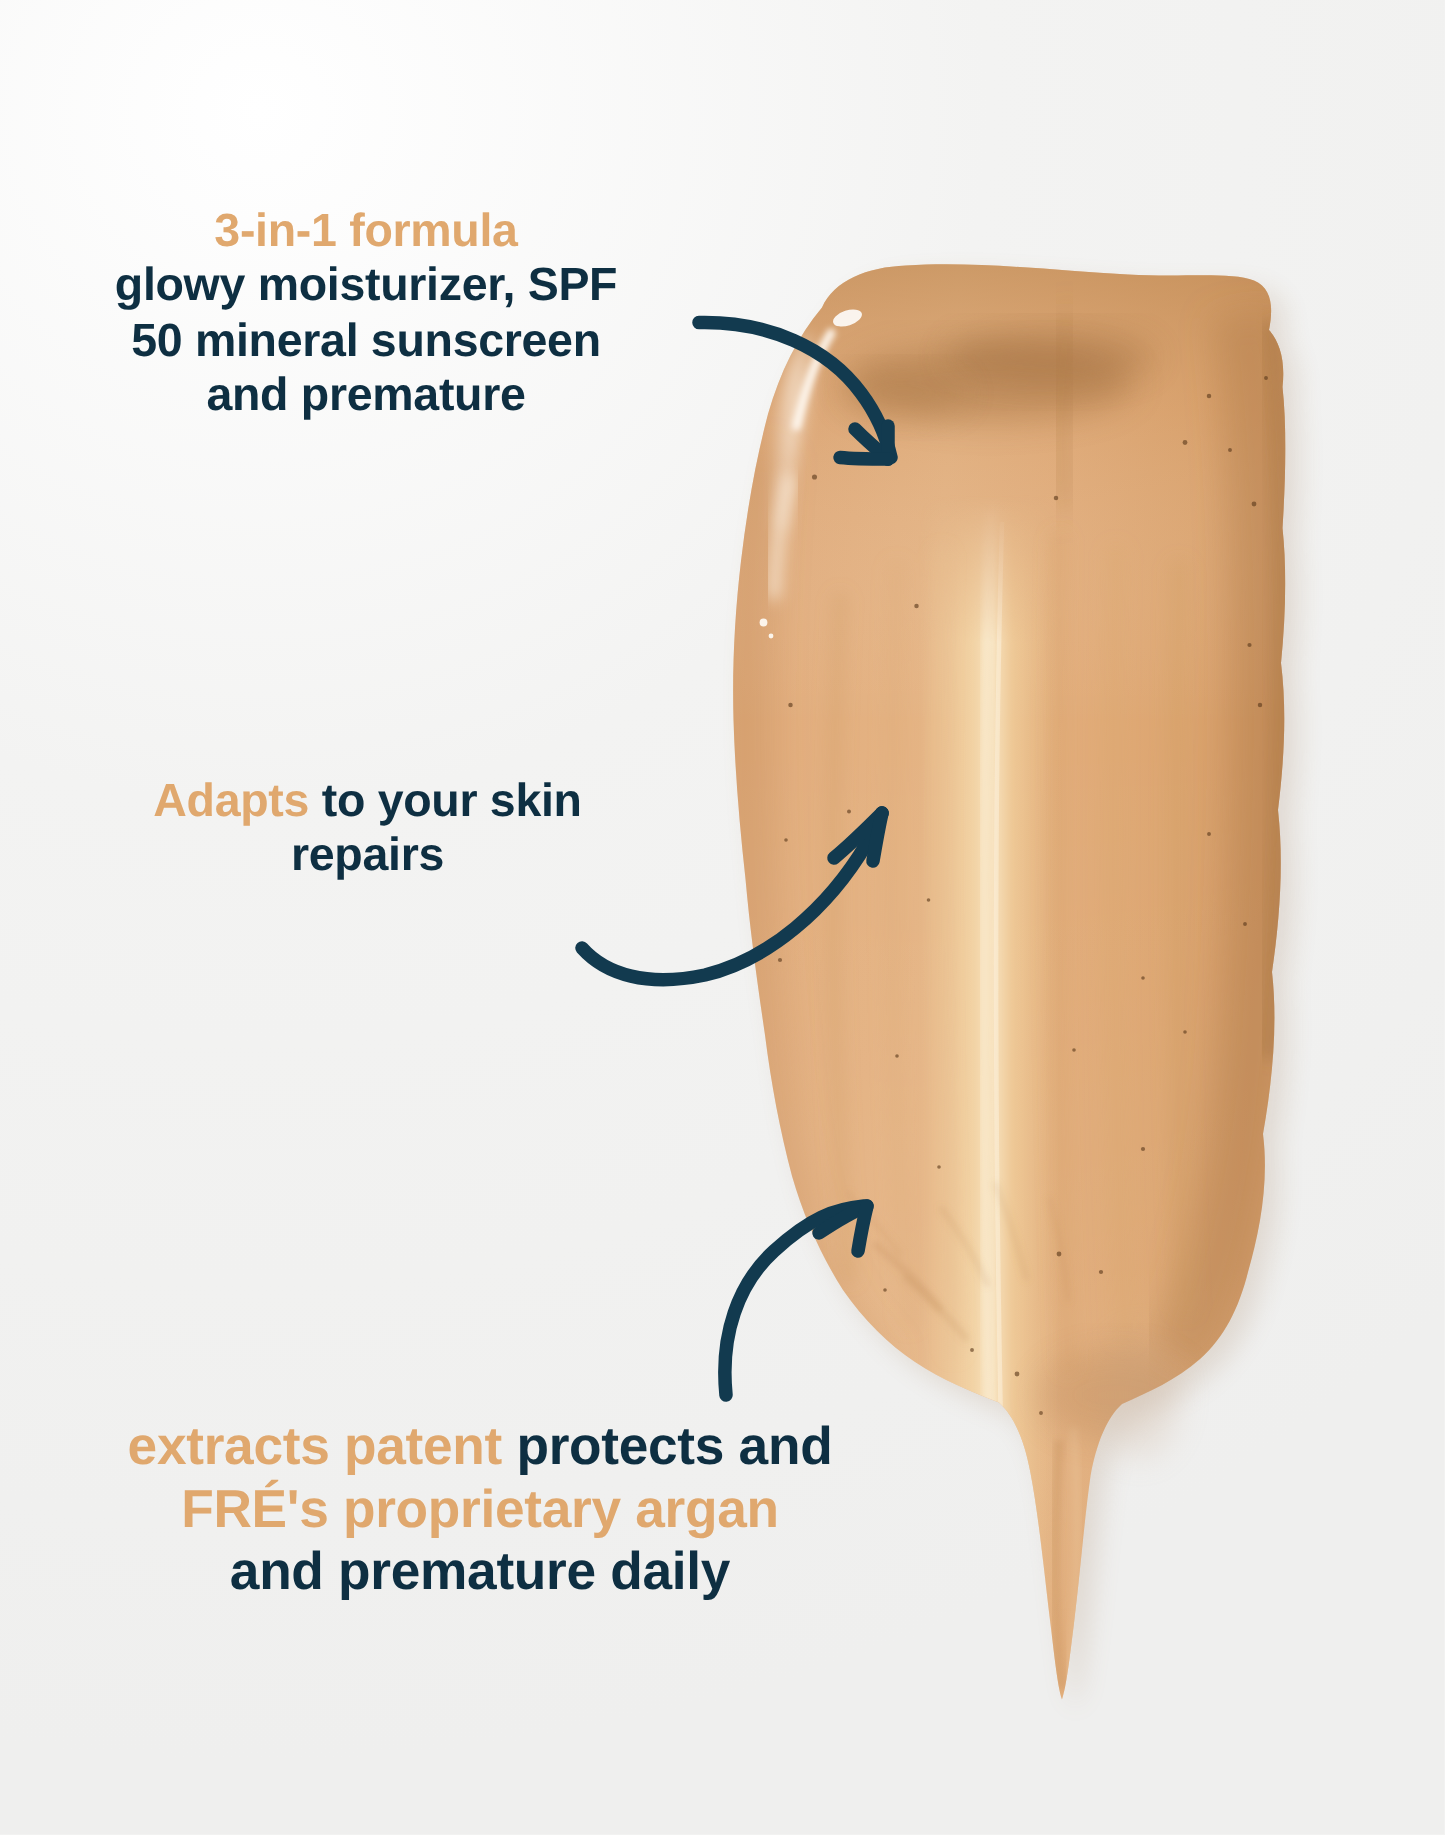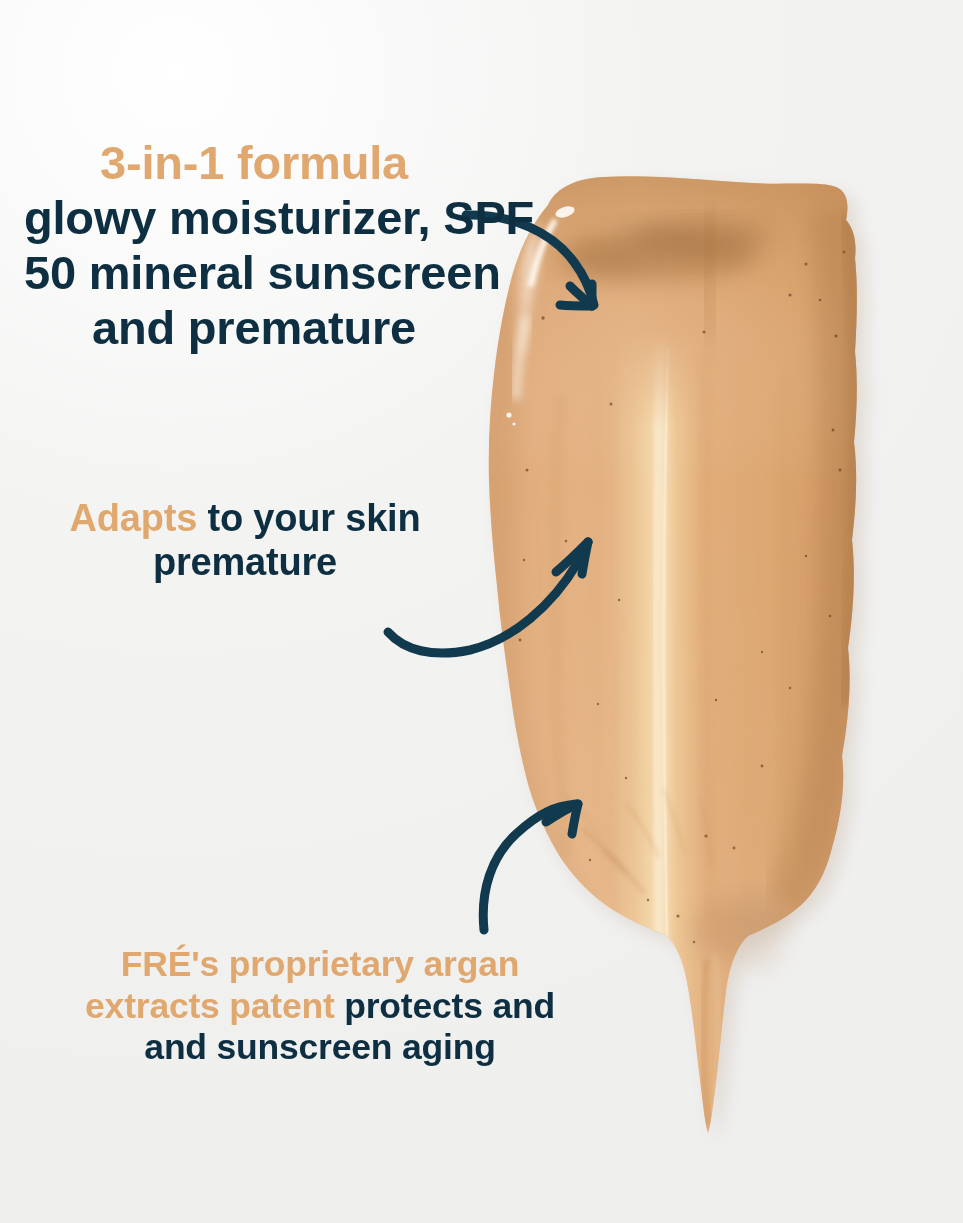--- a/index.html
+++ b/index.html
@@ -48,28 +48,28 @@
     text-align:center;
     line-height:1.17;
     font-weight:700;
     color:#0e2f42;
     letter-spacing:-0.2px;
     -webkit-font-smoothing:antialiased;
   }
   .callout .hl{ color:#e0a86e; }
 
   #callout-1{
-    left:24px; top:136px;
+    left:14px; top:136px;
     width:460px;
-    font-size:47px;
+    font-size:31px;
   }
   #callout-2{
-    left:30px; top:496px;
+    left:30px; top:516px;
     width:430px;
-    font-size:38px;
+    font-size:31px;
   }
   #callout-3{
     left:6px; top:944px;
     width:628px;
     font-size:35.5px;
   }
 
   .line{ display:block; white-space:nowrap; }
 </style>
 </head>
@@ -308,22 +308,22 @@
 
   <div class="callout" id="callout-1">
     <span class="line hl">3-in-1 formula</span>
     <span class="line">glowy moisturizer, SPF</span>
     <span class="line">50 mineral sunscreen</span>
     <span class="line">and premature</span>
   </div>
 
   <div class="callout" id="callout-2">
     <span class="line"><span class="hl">Adapts</span><span> to your skin</span></span>
-    <span class="line">premature</span>
+    <span class="line">repairs</span>
   </div>
 
   <div class="callout" id="callout-3">
+    <span class="line"><span class="hl">extracts patent</span><span> protects and</span></span>
     <span class="line hl">FRÉ's proprietary argan</span>
-    <span class="line"><span class="hl">extracts patent</span><span> protects and</span></span>
-    <span class="line">and sunscreen aging</span>
+    <span class="line">and premature daily</span>
   </div>
 
 </div>
 
 </body></html>

